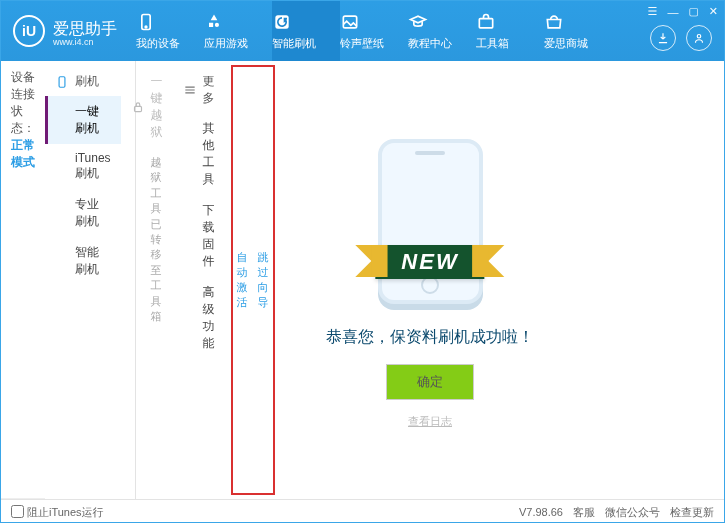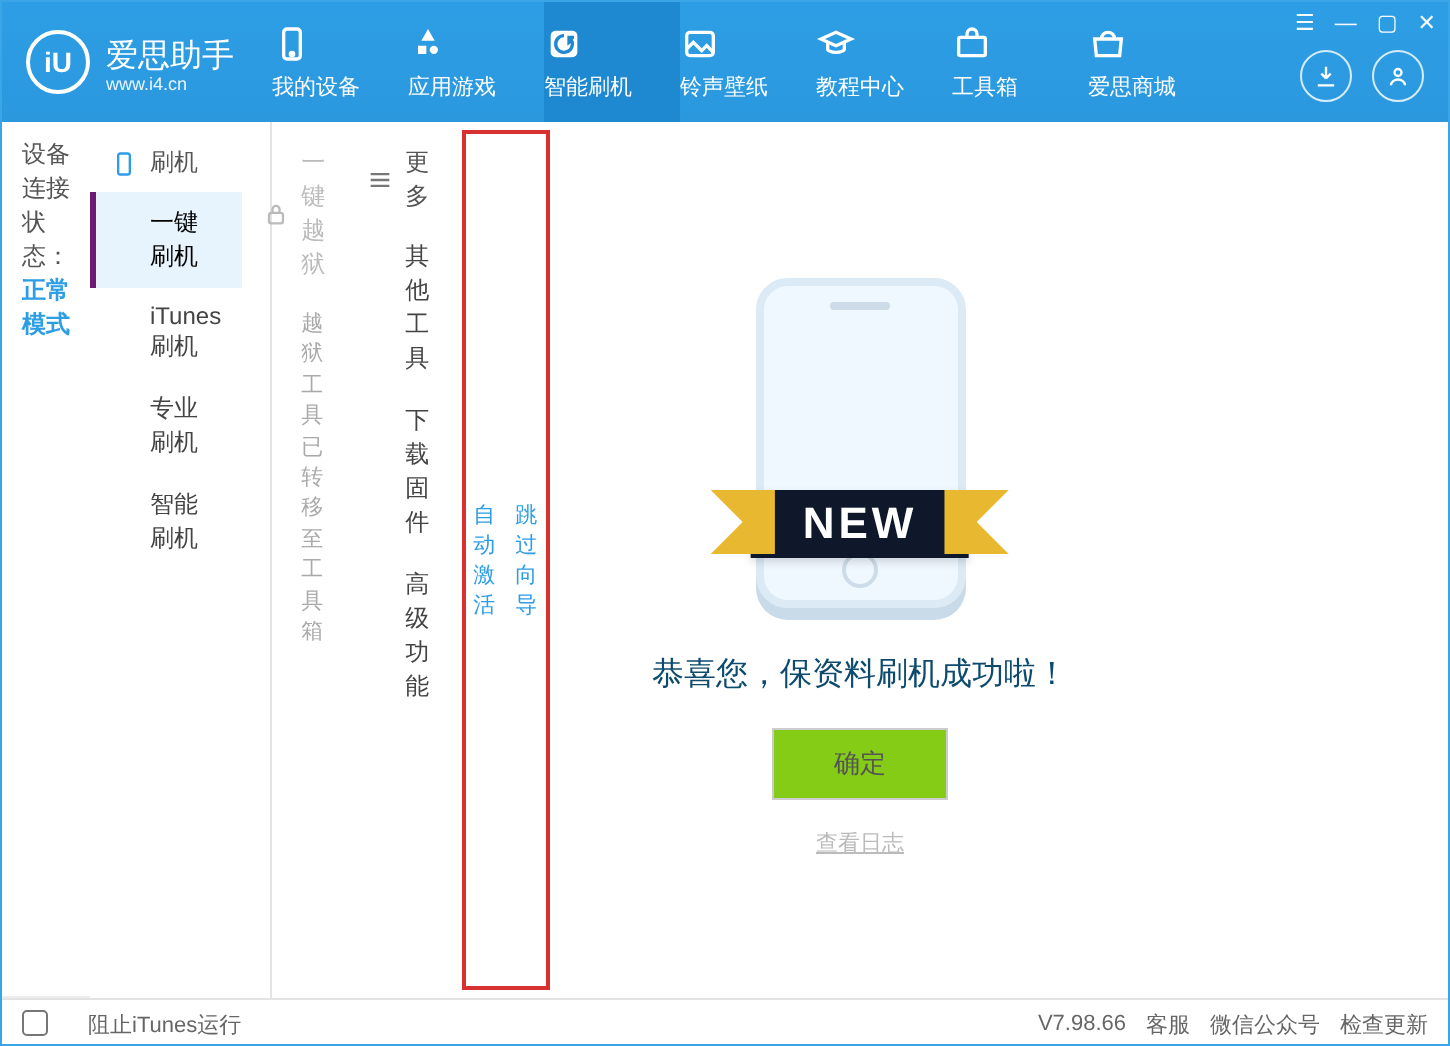--- a/index.html
+++ b/index.html
@@ -29,30 +29,30 @@
 .side-item.active{background:#e8f4fd;color:#000000;border-left:3px solid #701a75;padding-left:27px}
 .jailbreak-note{padding:8px 10px 8px 30px;color:#aaa;font-size:11px;line-height:1.4}
 .side-spacer{flex:1}
 .checkbox-row{border:2px solid #d93030;margin:4px 6px;padding:6px 4px;display:flex;gap:10px;align-items:center;font-size:11px}
 .cb{display:flex;align-items:center;gap:3px;color:#2d9ee5}
 .main{flex:1;display:flex;flex-direction:column;align-items:center;justify-content:center;position:relative}
 .phone-illustration{position:relative;width:210px;height:180px;display:flex;align-items:center;justify-content:center}
 .phone{width:105px;height:165px;background:#f0f8ff;border:4px solid #dceaf5;border-radius:16px;position:relative;box-shadow:0 6px 0 #c9dbe8}
 .phone::before{content:"";position:absolute;top:8px;left:50%;transform:translateX(-50%);width:30px;height:4px;background:#cddce8;border-radius:3px}
 .phone::after{content:"";position:absolute;bottom:6px;left:50%;transform:translateX(-50%);width:14px;height:14px;border:2px solid #cddce8;border-radius:50%}
-.ribbon{position:absolute;bottom:32px;left:50%;transform:translateX(-50%);background:#0f172a;color:#fff;font-weight:bold;font-size:22px;padding:4px 26px;letter-spacing:2px;box-shadow:0 2px 4px rgba(0,0,0,.15)}
+.ribbon{position:absolute;bottom:32px;left:50%;transform:translateX(-50%);background:#14532d;color:#fff;font-weight:bold;font-style:italic;font-size:22px;padding:4px 26px;letter-spacing:2px;box-shadow:0 2px 4px rgba(0,0,0,.15)}
 .ribbon::before,.ribbon::after{content:"";position:absolute;top:0;border:16px solid #e8b830}
 .ribbon::before{left:-20px;border-left-color:transparent}
 .ribbon::after{right:-20px;border-right-color:transparent}
 .success-text{font-size:16px;color:#0c4a6e;margin:16px 0}
 .confirm-btn{border:1px solid #ccc;background:#84cc16;padding:8px 30px;font-size:13px;cursor:pointer;color:#555}
 .log-link{color:#bbb;margin-top:14px;font-size:11px;cursor:pointer;text-decoration:underline}
 .footer{height:25px;border-top:1px solid #e3e3e3;display:flex;align-items:center;padding:0 10px;font-size:11px;color:#666;gap:10px}
 .footer .spacer{flex:1}
-.footer-item{display:flex;align-items:flex-start;gap:20px;cursor:pointer}
+.footer-item{display:flex;align-items:flex-start;gap:3px;cursor:pointer}
 .ico{width:14px;height:14px;display:inline-flex;align-items:center;justify-content:center}
 hr.sep{border:none;border-top:1px solid #eee;margin:2px 0}
 </style>
 </head>
 <body>
 
 <div class="header">
   <div class="logo-area">
     <div class="logo-icon">iU</div>
     <div>

